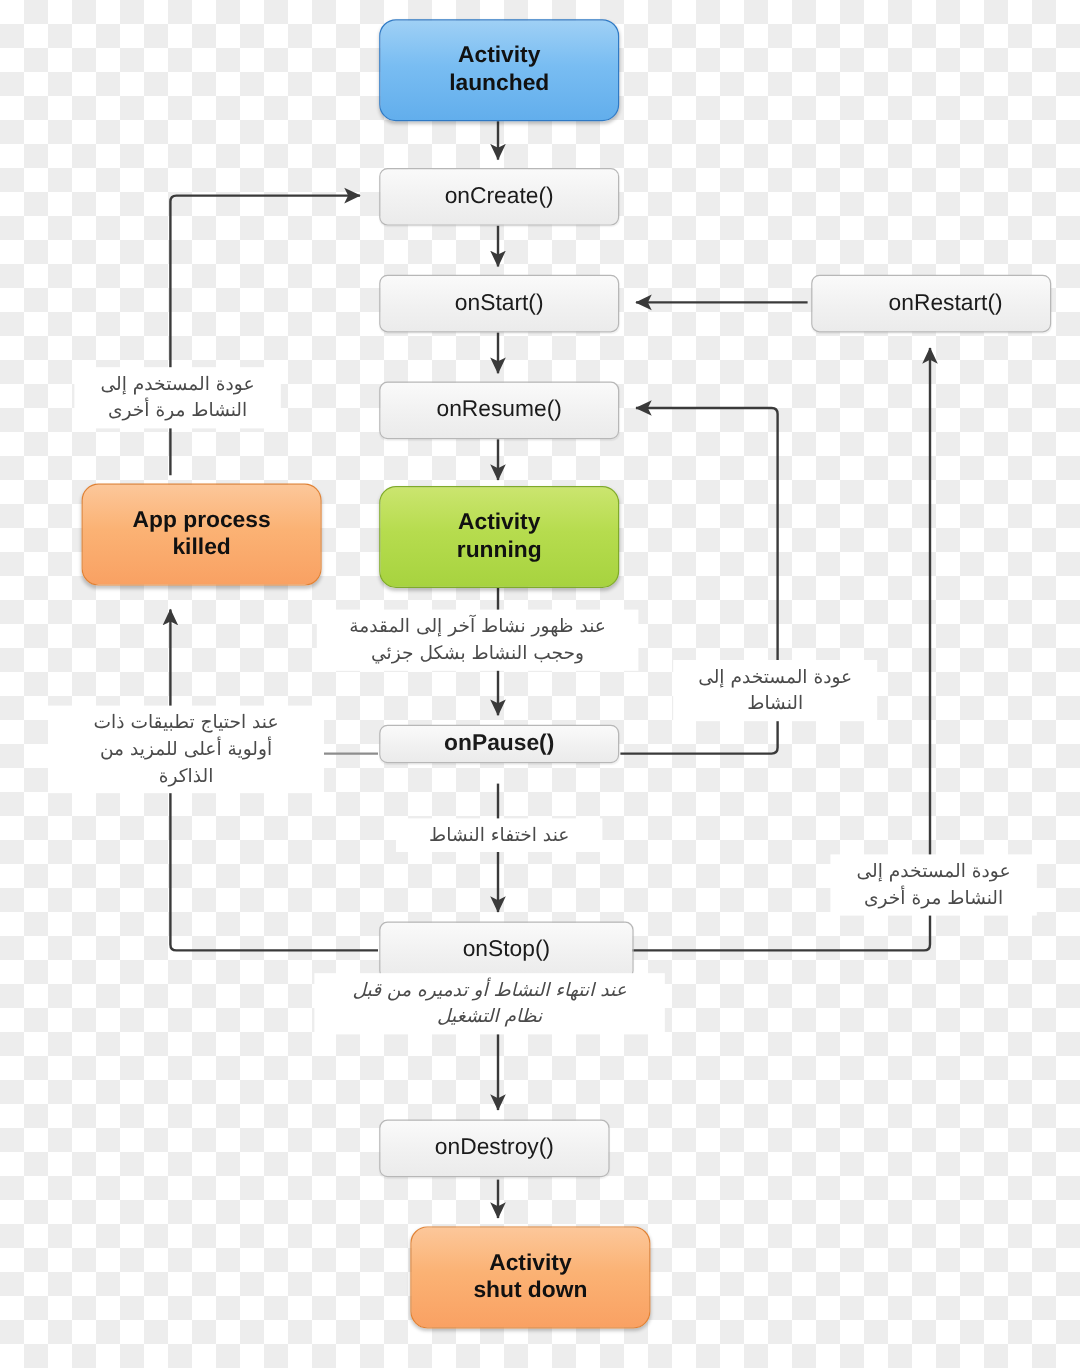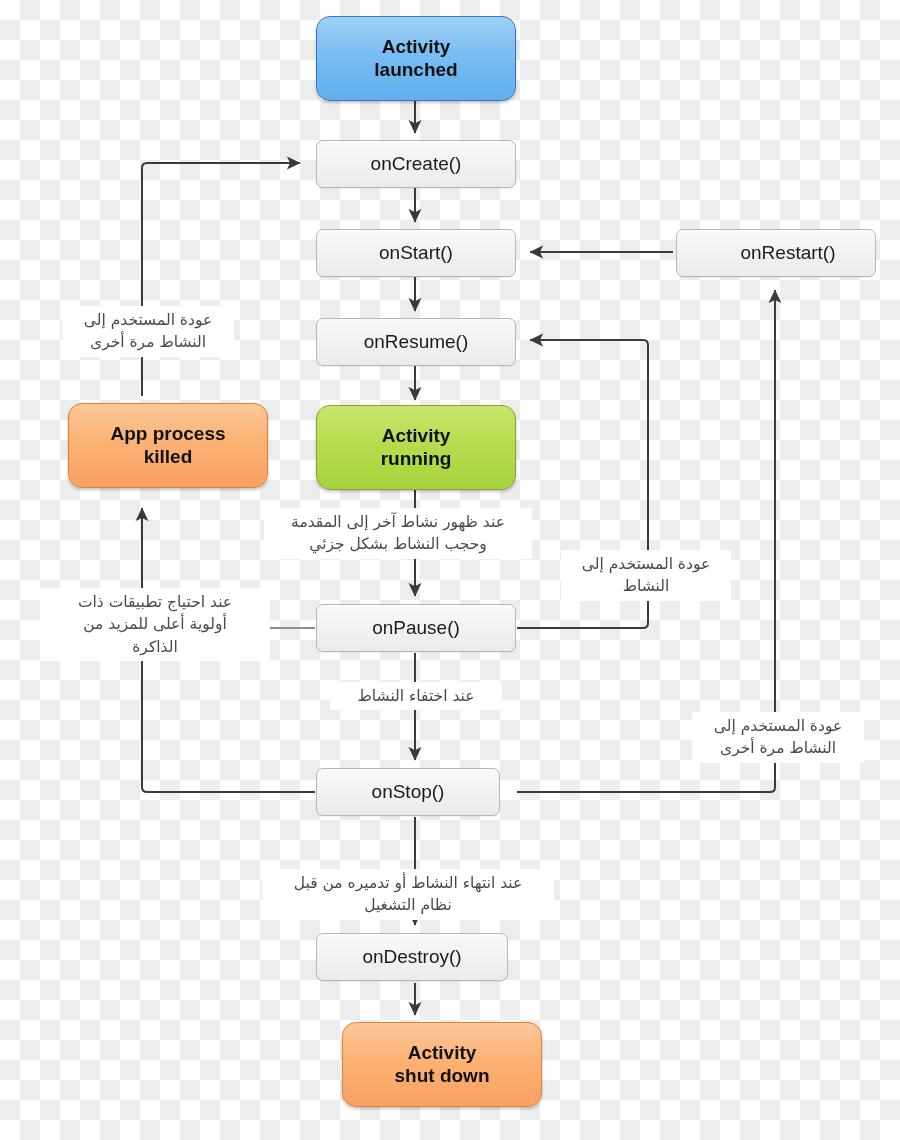--- a/index.html
+++ b/index.html
@@ -150,25 +150,25 @@
     <span>onResume()</span>
   </div>
 
   <div class="node state green" style="left:316px; top:405px; width:200px; height:85px;">
     <div>
       <div>Activity</div>
       <div>running</div>
     </div>
   </div>
 
-  <div class="node method" style="left:316px; top:604px; width:200px; height:48px;">
+  <div class="node method" style="left:316px; top:604px; width:200px; height:32px;font-weight:bold;">
     <span>onPause()</span>
   </div>
 
-  <div class="node method" style="left:316px; top:768px; width:184px; height:48px;">
+  <div class="node method" style="left:316px; top:768px; width:212px; height:48px;">
     <span>onStop()</span>
   </div>
 
   <div class="node method" style="left:676px; top:229px; width:200px; height:48px;padding-left:24px;">
     <span>onRestart()</span>
   </div>
 
   <div class="node method" style="left:316px; top:933px; width:192px; height:48px;">
     <span>onDestroy()</span>
   </div>
@@ -198,16 +198,16 @@
 وحجب النشاط بشكل جزئي</div>
 
   <div class="note" style="left:561px; top:550px; width:170px;">عودة المستخدم إلى
 النشاط</div>
 
   <div class="note" style="left:330px; top:682px; width:172px;">عند اختفاء النشاط</div>
 
   <div class="note" style="left:692px; top:712px; width:172px;">عودة المستخدم إلى
 النشاط مرة أخرى</div>
 
-  <div class="note" style="left:262px; top:869px; width:292px;">عند انتهاء النشاط أو  تدميره من قبل
+  <div class="note" style="left:262px; top:811px; width:292px;font-style:italic;">عند انتهاء النشاط أو  تدميره من قبل
 نظام التشغيل</div>
 
 </div>
 
 </body></html>

